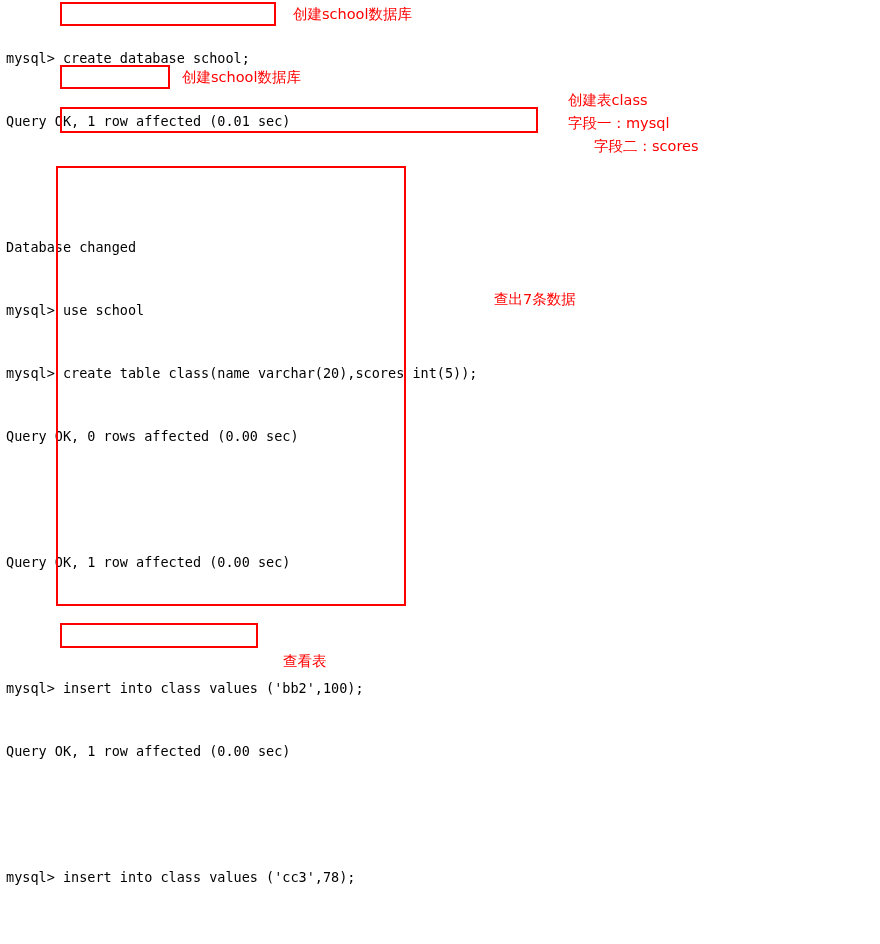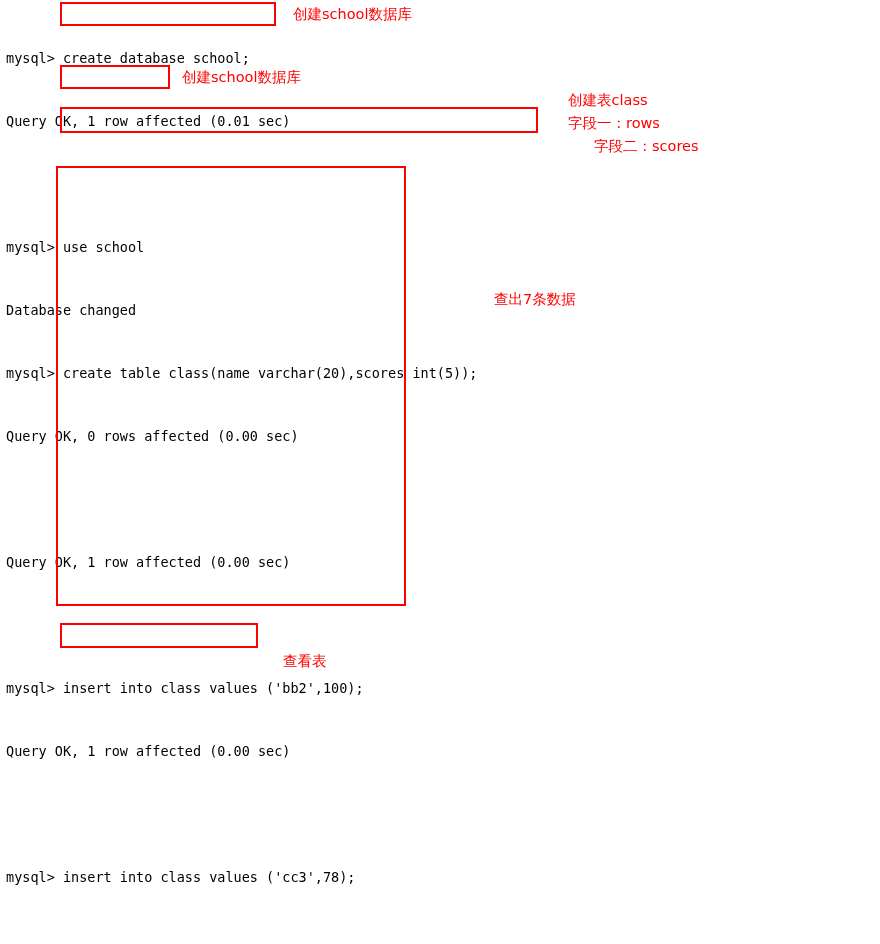--- a/index.html
+++ b/index.html
@@ -50,22 +50,22 @@
     line-height: 23px;
   }
 </style>
 </head>
 <body>
 
 <div class="terminal">
   <div class="line">mysql&gt; create database school;</div>
   <div class="line">Query OK, 1 row affected (0.01 sec)</div>
   <div class="line blank"></div>
+  <div class="line">Database changed</div>
   <div class="line">mysql&gt; use school</div>
-  <div class="line">Database changed</div>
   <div class="line">mysql&gt; create table class(name varchar(20),scores int(5));</div>
   <div class="line">Query OK, 0 rows affected (0.00 sec)</div>
   <div class="line blank"></div>
   <div class="line">Query OK, 1 row affected (0.00 sec)</div>
   <div class="line blank"></div>
   <div class="line">mysql&gt; insert into class values ('bb2',100);</div>
   <div class="line">Query OK, 1 row affected (0.00 sec)</div>
   <div class="line blank"></div>
   <div class="line">mysql&gt; insert into class values ('cc3',78);</div>
   
@@ -101,16 +101,16 @@
 
 <div class="redbox" style="left:60px; top:2px; width:216px; height:24px;"></div>
 <div class="redbox" style="left:60px; top:65px; width:110px; height:24px;"></div>
 <div class="redbox" style="left:60px; top:107px; width:478px; height:26px;"></div>
 <div class="redbox" style="left:56px; top:166px; width:350px; height:440px;"></div>
 <div class="redbox" style="left:60px; top:623px; width:198px; height:25px;"></div>
 
 <div class="note" style="left:293px; top:3px;">创建school数据库</div>
 <div class="note" style="left:182px; top:66px;">创建school数据库</div>
 <div class="note" style="left:568px; top:89px;">创建表class</div>
-<div class="note" style="left:568px; top:112px;">字段一：rows</div>
+<div class="note" style="left:568px; top:112px;">字段一：mysql</div>
 <div class="note" style="left:594px; top:135px;">字段二：scores</div>
 <div class="note" style="left:450px; top:288px;margin-left:44px;">查出7条数据</div>
 <div class="note" style="left:283px; top:650px;">查看表</div>
 
 </body></html>

